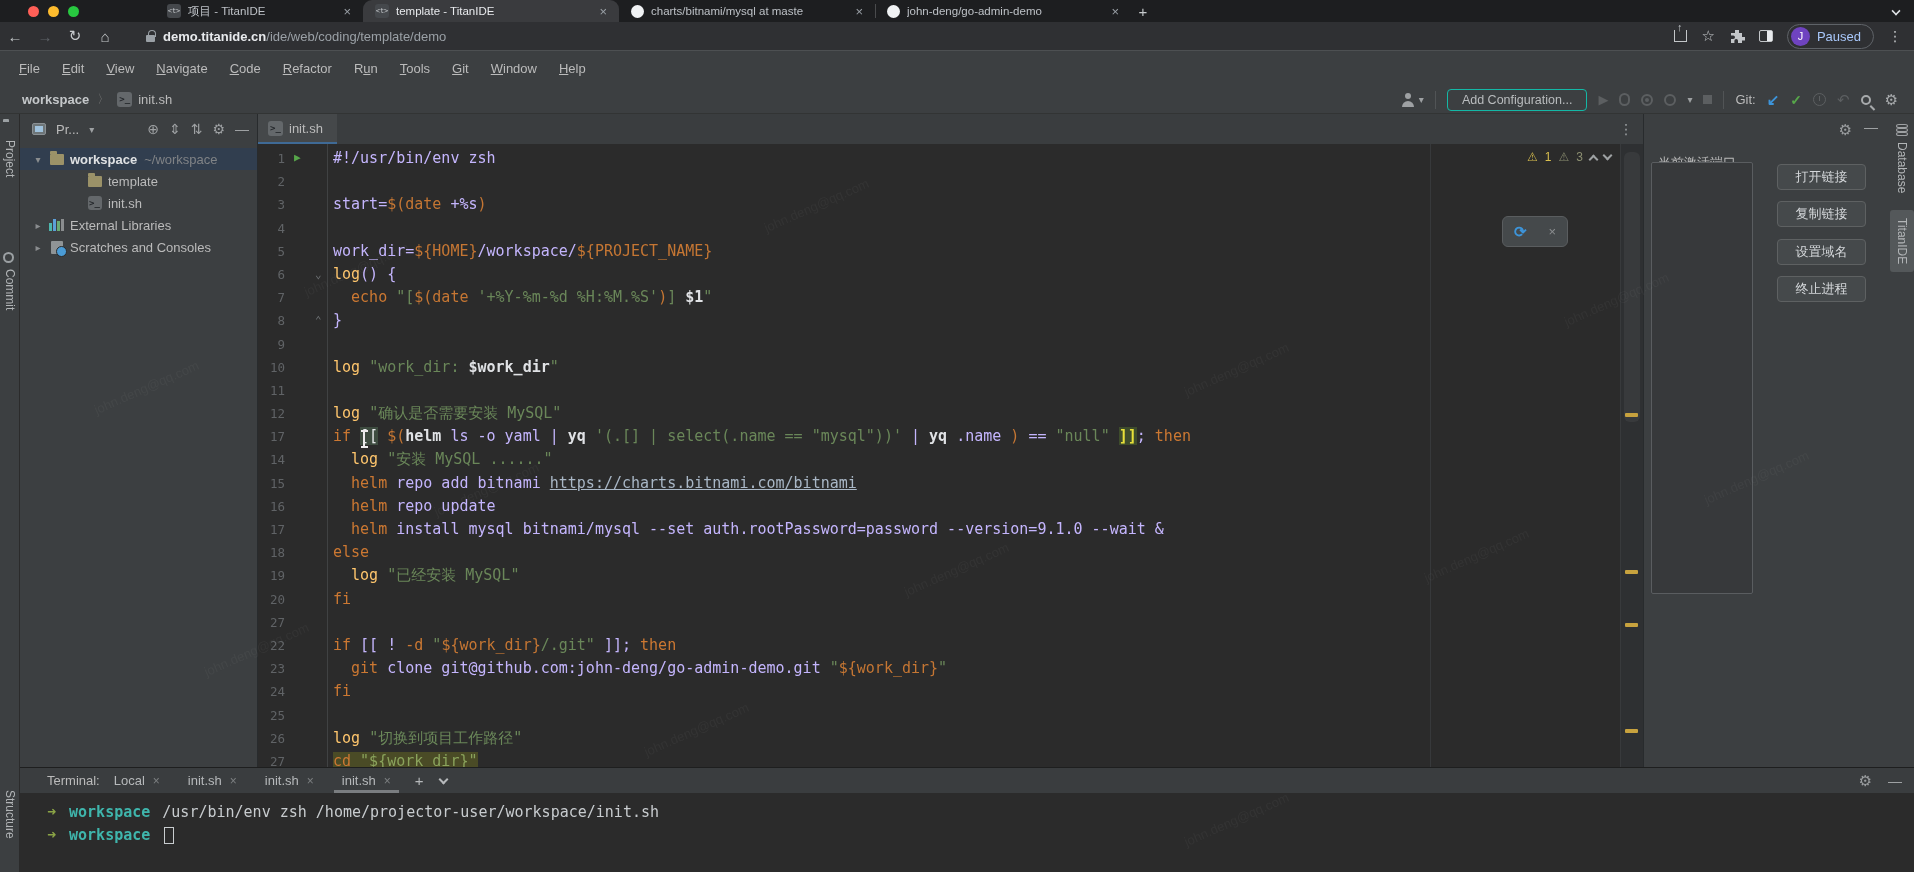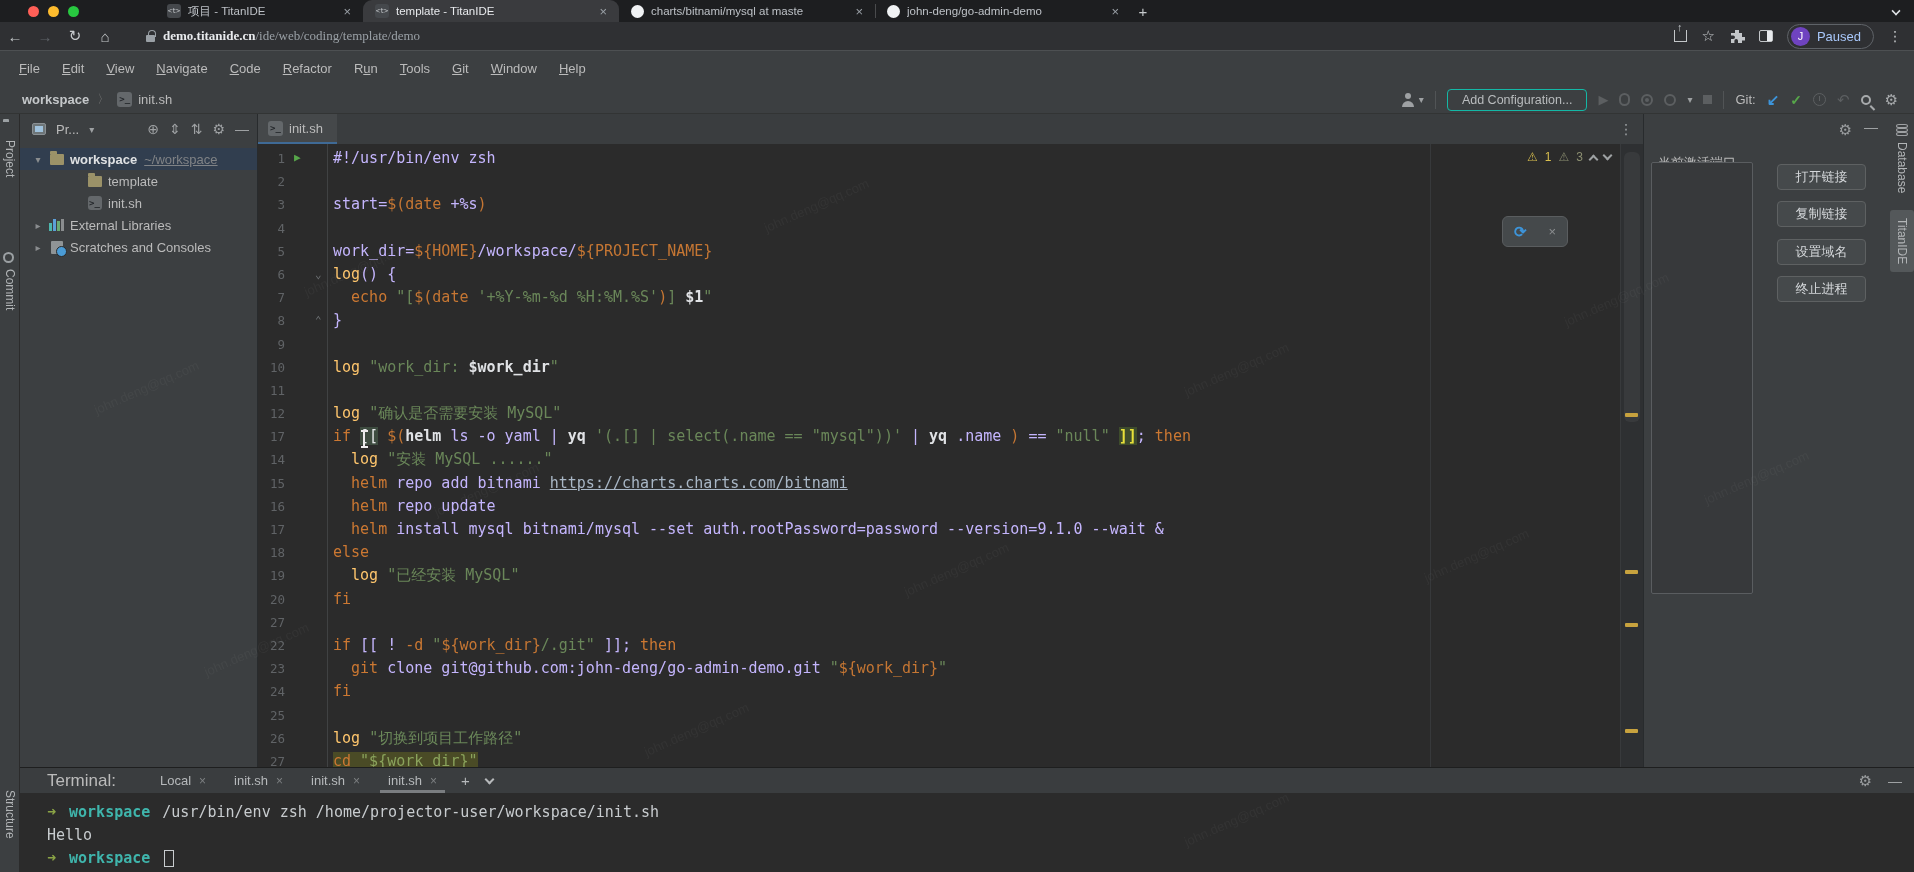--- a/index.html
+++ b/index.html
@@ -26,21 +26,21 @@
   .newtab { width:24px; display:flex; align-items:center; justify-content:center; color:#c6c9cc; font-size:15px; }
   .strip-chev { position:absolute; right:14px; top:7px; width:8px; height:8px; border-right:2px solid #dfe2e5;
     border-bottom:2px solid #dfe2e5; transform:rotate(45deg) scale(.8); }
 
   .btoolbar { position:relative; height:28px; background:#2f3033; display:flex; align-items:center; color:#c6c9cc; }
   .nav-ic { width:30px; text-align:center; font-size:15px; }
   .dim { color:#5f6368; }
   .lock { position:relative; width:9px; height:7px; background:#9aa0a6; border-radius:1px; margin:4px 8px 0 26px; }
   .lock::before { content:''; position:absolute; top:-5px; left:1.5px; width:6px; height:6px;
     border:1.5px solid #9aa0a6; border-bottom:none; border-radius:4px 4px 0 0; }
-  .url { font-size:13px;font-family:Liberation Serif, serif; }
+  .url { font-size:13px; }
   .url .host { color:#e8eaed; font-weight:bold; }
   .url .path { color:#9aa0a6; }
   .btool-right { position:absolute; right:12px; top:0; height:28px; display:flex; align-items:center; gap:14px; }
   .share-ic { position:relative; width:13px; height:12px; border:1.5px solid #c3c6c9; border-top:none; }
   .share-ic::before { content:'↑'; position:absolute; left:1.5px; top:-9px; font-size:11px; color:#c3c6c9; }
   .star-ic { font-size:15px; color:#c3c6c9; }
   .panel-ic { width:14px; height:12px; border:1.5px solid #c3c6c9; border-radius:2px; position:relative; }
   .panel-ic::after { content:''; position:absolute; right:0; top:0; bottom:0; width:5px; background:#e8eaed; }
   .profile-pill { display:flex; align-items:center; gap:7px; border:1px solid #5f6368; border-radius:13px;
     padding:2px 12px 2px 3px; }
@@ -111,21 +111,21 @@
   .chev { width:20px; text-align:center; color:#8a8d8f; font-size:10px; flex:none;}
   .ti { width:17px; margin-right:5px; display:flex; align-items:center; justify-content:center; flex:none;}
   .i-folder { width:14px; height:11px; background:#9b9268; border-radius:1px; position:relative; }
   .i-folder::before { content:''; position:absolute; top:-3px; left:0; width:7px; height:3px; background:#9b9268; border-radius:1px 1px 0 0;}
   .i-libs { display:flex; gap:1.5px; align-items:flex-end; height:12px; }
   .i-libs i { width:2.5px; display:block; }
   .i-scratch { position:relative; width:12px; height:13px; background:#8f9496; border-radius:1px; }
   .i-scratch::after { content:''; position:absolute; right:-4px; bottom:-3px; width:9px; height:9px; border-radius:50%;
     background:#4a9bd5; border:1px solid #2b2b2b; }
   .tlabel.bold { color:#dfe1e3; font-weight:bold; }
-  .tsuffix { color:#808386; margin-left:7px;text-decoration:underline; }
+  .tsuffix { color:#808386; margin-left:7px; }
 
   
   .editor { flex:1; position:relative; background:#2b2b2b; min-width:0; }
   .etabbar { height:30px; background:#3a3d3f; display:flex; align-items:center; position:relative; }
   .etab { height:30px; display:flex; align-items:center; padding:0 14px 0 10px; background:#45484a;
     border-bottom:2px solid #3f6a96; color:#bbbbbb; font-size:13px; }
   .etab-kebab { position:absolute; right:10px; color:#9ea1a3; font-size:14px; }
   .ebody { position:absolute; left:0; right:0; top:30px; bottom:0; overflow:hidden; }
   .gutter { position:absolute; left:0; top:3px; width:69px; }
   .gline { height:23.2px; position:relative; color:#606366; font:12.5px/23.2px "DejaVu Sans Mono",monospace; }
@@ -173,21 +173,21 @@
   .rs-item { position:absolute; left:0; width:24px; display:flex; flex-direction:column; align-items:center; gap:5px; }
   .rs-item .v-label { position:static; writing-mode:vertical-rl; color:#b2b5b7; font-size:12px; }
   .rs-item.active { background:#54585a; border-radius:3px; padding:8px 0; }
   .i-db { width:12px; height:13px; position:relative; }
   .i-db i { position:absolute; left:0; width:12px; height:4px; border-radius:50%/100%; border:1.5px solid #9ea1a3; }
   .i-db i:nth-child(1){top:0} .i-db i:nth-child(2){top:4px} .i-db i:nth-child(3){top:8px}
 
   
   .terminal { height:107px; background:#2b2b2b; border-top:1px solid #1e1f1f; position:relative; }
   .termbar { height:25px; background:#3a3d3f; display:flex; align-items:center; padding-left:27px; gap:0; position:relative;}
-  .term-label { color:#bbbbbb; font-size:17px; margin-right:30px; }
+  .term-label { color:#bbbbbb; font-size:13px; }
   .tt-tab { position:relative; display:flex; align-items:center; gap:8px; color:#b6b9bb; font-size:13px; padding:0 14px; height:25px; }
   .tt-tab .x { color:#7d8082; font-size:12px; }
   .tt-tab.active::after { content:''; position:absolute; left:6px; right:6px; bottom:0; height:3px; background:#7a7d80; }
   .tt-plus { color:#b6b9bb; font-size:15px; padding:0 10px; }
   .tt-chev { width:7px; height:7px; border-right:2px solid #b6b9bb; border-bottom:2px solid #b6b9bb;
     transform:rotate(45deg); margin:0 0 3px 6px; }
   .termbar-right { position:absolute; right:12px; display:flex; gap:16px; align-items:center; }
   .termbody { padding:8px 0 0 27px; }
   .term-line { height:23px; display:flex; align-items:center; font:15px/23px "DejaVu Sans Mono",monospace; color:#c8cccf; white-space:pre; }
   .t-arrow { color:#8ba446; font-weight:bold; margin-right:13px; }
@@ -477,21 +477,21 @@
                 <div class="cline"><span class="tk-pl">work_dir=</span><span class="tk-var">${HOME}</span><span class="tk-pl">/workspace/</span><span class="tk-var">${PROJECT_NAME}</span></div>
                 <div class="cline"><span class="tk-fn">log</span><span class="tk-pl">() {</span></div>
                 <div class="cline"><span class="tk-pl">  </span><span class="tk-kw">echo</span><span class="tk-pl"> </span><span class="tk-str">"[</span><span class="tk-var">$(date </span><span class="tk-str">'+%Y-%m-%d %H:%M.%S'</span><span class="tk-var">)</span><span class="tk-str">]</span><span class="tk-pb"> $1</span><span class="tk-str">"</span></div>
                 <div class="cline"><span class="tk-pl">}</span></div>
                 <div class="cline">&nbsp;</div>
                 <div class="cline"><span class="tk-fn">log</span><span class="tk-pl"> </span><span class="tk-str">"work_dir: </span><span class="tk-pb">$work_dir</span><span class="tk-str">"</span></div>
                 <div class="cline">&nbsp;</div>
                 <div class="cline"><span class="tk-fn">log</span><span class="tk-pl"> </span><span class="tk-str">"确认是否需要安装 MySQL"</span></div>
                 <div class="cline"><span class="tk-kw">if</span><span class="tk-pl"> </span><span class="tk-br1">[[</span><span class="tk-pl"> </span><span class="tk-var">$(</span><span class="tk-pb">helm</span><span class="tk-pl"> ls -o yaml | </span><span class="tk-pb">yq</span><span class="tk-pl"> </span><span class="tk-str">'(.[] | select(.name == "mysql"))'</span><span class="tk-pl"> | </span><span class="tk-pb">yq</span><span class="tk-pl"> .name </span><span class="tk-var">)</span><span class="tk-pl"> == </span><span class="tk-str">"null"</span><span class="tk-pl"> </span><span class="tk-br2">]]</span><span class="tk-pl">; </span><span class="tk-kw">then</span></div>
                 <div class="cline"><span class="tk-pl">  </span><span class="tk-fn">log</span><span class="tk-pl"> </span><span class="tk-str">"安装 MySQL ......"</span></div>
-                <div class="cline"><span class="tk-pl">  </span><span class="tk-kw">helm</span><span class="tk-pl"> repo add bitnami </span><span class="tk-lnk">https://charts.charts.com/bitnami</span></div>
+                <div class="cline"><span class="tk-pl">  </span><span class="tk-kw">helm</span><span class="tk-pl"> repo add bitnami </span><span class="tk-lnk">https://charts.bitnami.com/bitnami</span></div>
                 <div class="cline"><span class="tk-pl">  </span><span class="tk-kw">helm</span><span class="tk-pl"> repo update</span></div>
                 <div class="cline"><span class="tk-pl">  </span><span class="tk-kw">helm</span><span class="tk-pl"> install mysql bitnami/mysql --set auth.rootPassword=password --version=9.1.0 --wait &amp;</span></div>
                 <div class="cline"><span class="tk-kw">else</span></div>
                 <div class="cline"><span class="tk-pl">  </span><span class="tk-fn">log</span><span class="tk-pl"> </span><span class="tk-str">"已经安装 MySQL"</span></div>
                 <div class="cline"><span class="tk-kw">fi</span></div>
                 <div class="cline">&nbsp;</div>
                 <div class="cline"><span class="tk-kw">if</span><span class="tk-pl"> [[ ! </span><span class="tk-kw">-d</span><span class="tk-pl"> </span><span class="tk-str">"</span><span class="tk-var">${work_dir}</span><span class="tk-str">/.git"</span><span class="tk-pl"> ]]; </span><span class="tk-kw">then</span></div>
                 <div class="cline"><span class="tk-pl">  </span><span class="tk-kw">git</span><span class="tk-pl"> clone git@github.com:john-deng/go-admin-demo.git </span><span class="tk-str">"</span><span class="tk-var">${work_dir}</span><span class="tk-str">"</span></div>
                 <div class="cline"><span class="tk-kw">fi</span></div>
                 <div class="cline">&nbsp;</div>
@@ -574,21 +574,20 @@
             </span>
           <span class="tt-plus">+</span>
           <span class="tt-chev"></span>
           <span class="termbar-right">
             <span class="i-gear dim2">⚙</span>
             <span class="minim" style="position:static;color:#9ea1a3;font-size:14px">—</span>
           </span>
         </div>
         <div class="termbody" id="termbody">
             <div class="term-line"><span class="t-arrow">➜</span><span class="t-host">workspace</span><span>/usr/bin/env zsh /home/projector-user/workspace/init.sh</span></div>
-            <div class="term-line"><span>Hello</span></div>
             <div class="term-line"><span class="t-arrow">➜</span><span class="t-host">workspace</span><span class="t-cursor"></span></div>
           </div>
       </div>
     </div>
   </div>
 
   <div class="wm-layer" id="wmlayer">
       <span class="wm" style="left: 300px; top: 262px;">john.deng@qq.com</span>
       <span class="wm" style="left: 760px; top: 198px;">john.deng@qq.com</span>
       <span class="wm" style="left: 1180px; top: 362px;">john.deng@qq.com</span>

